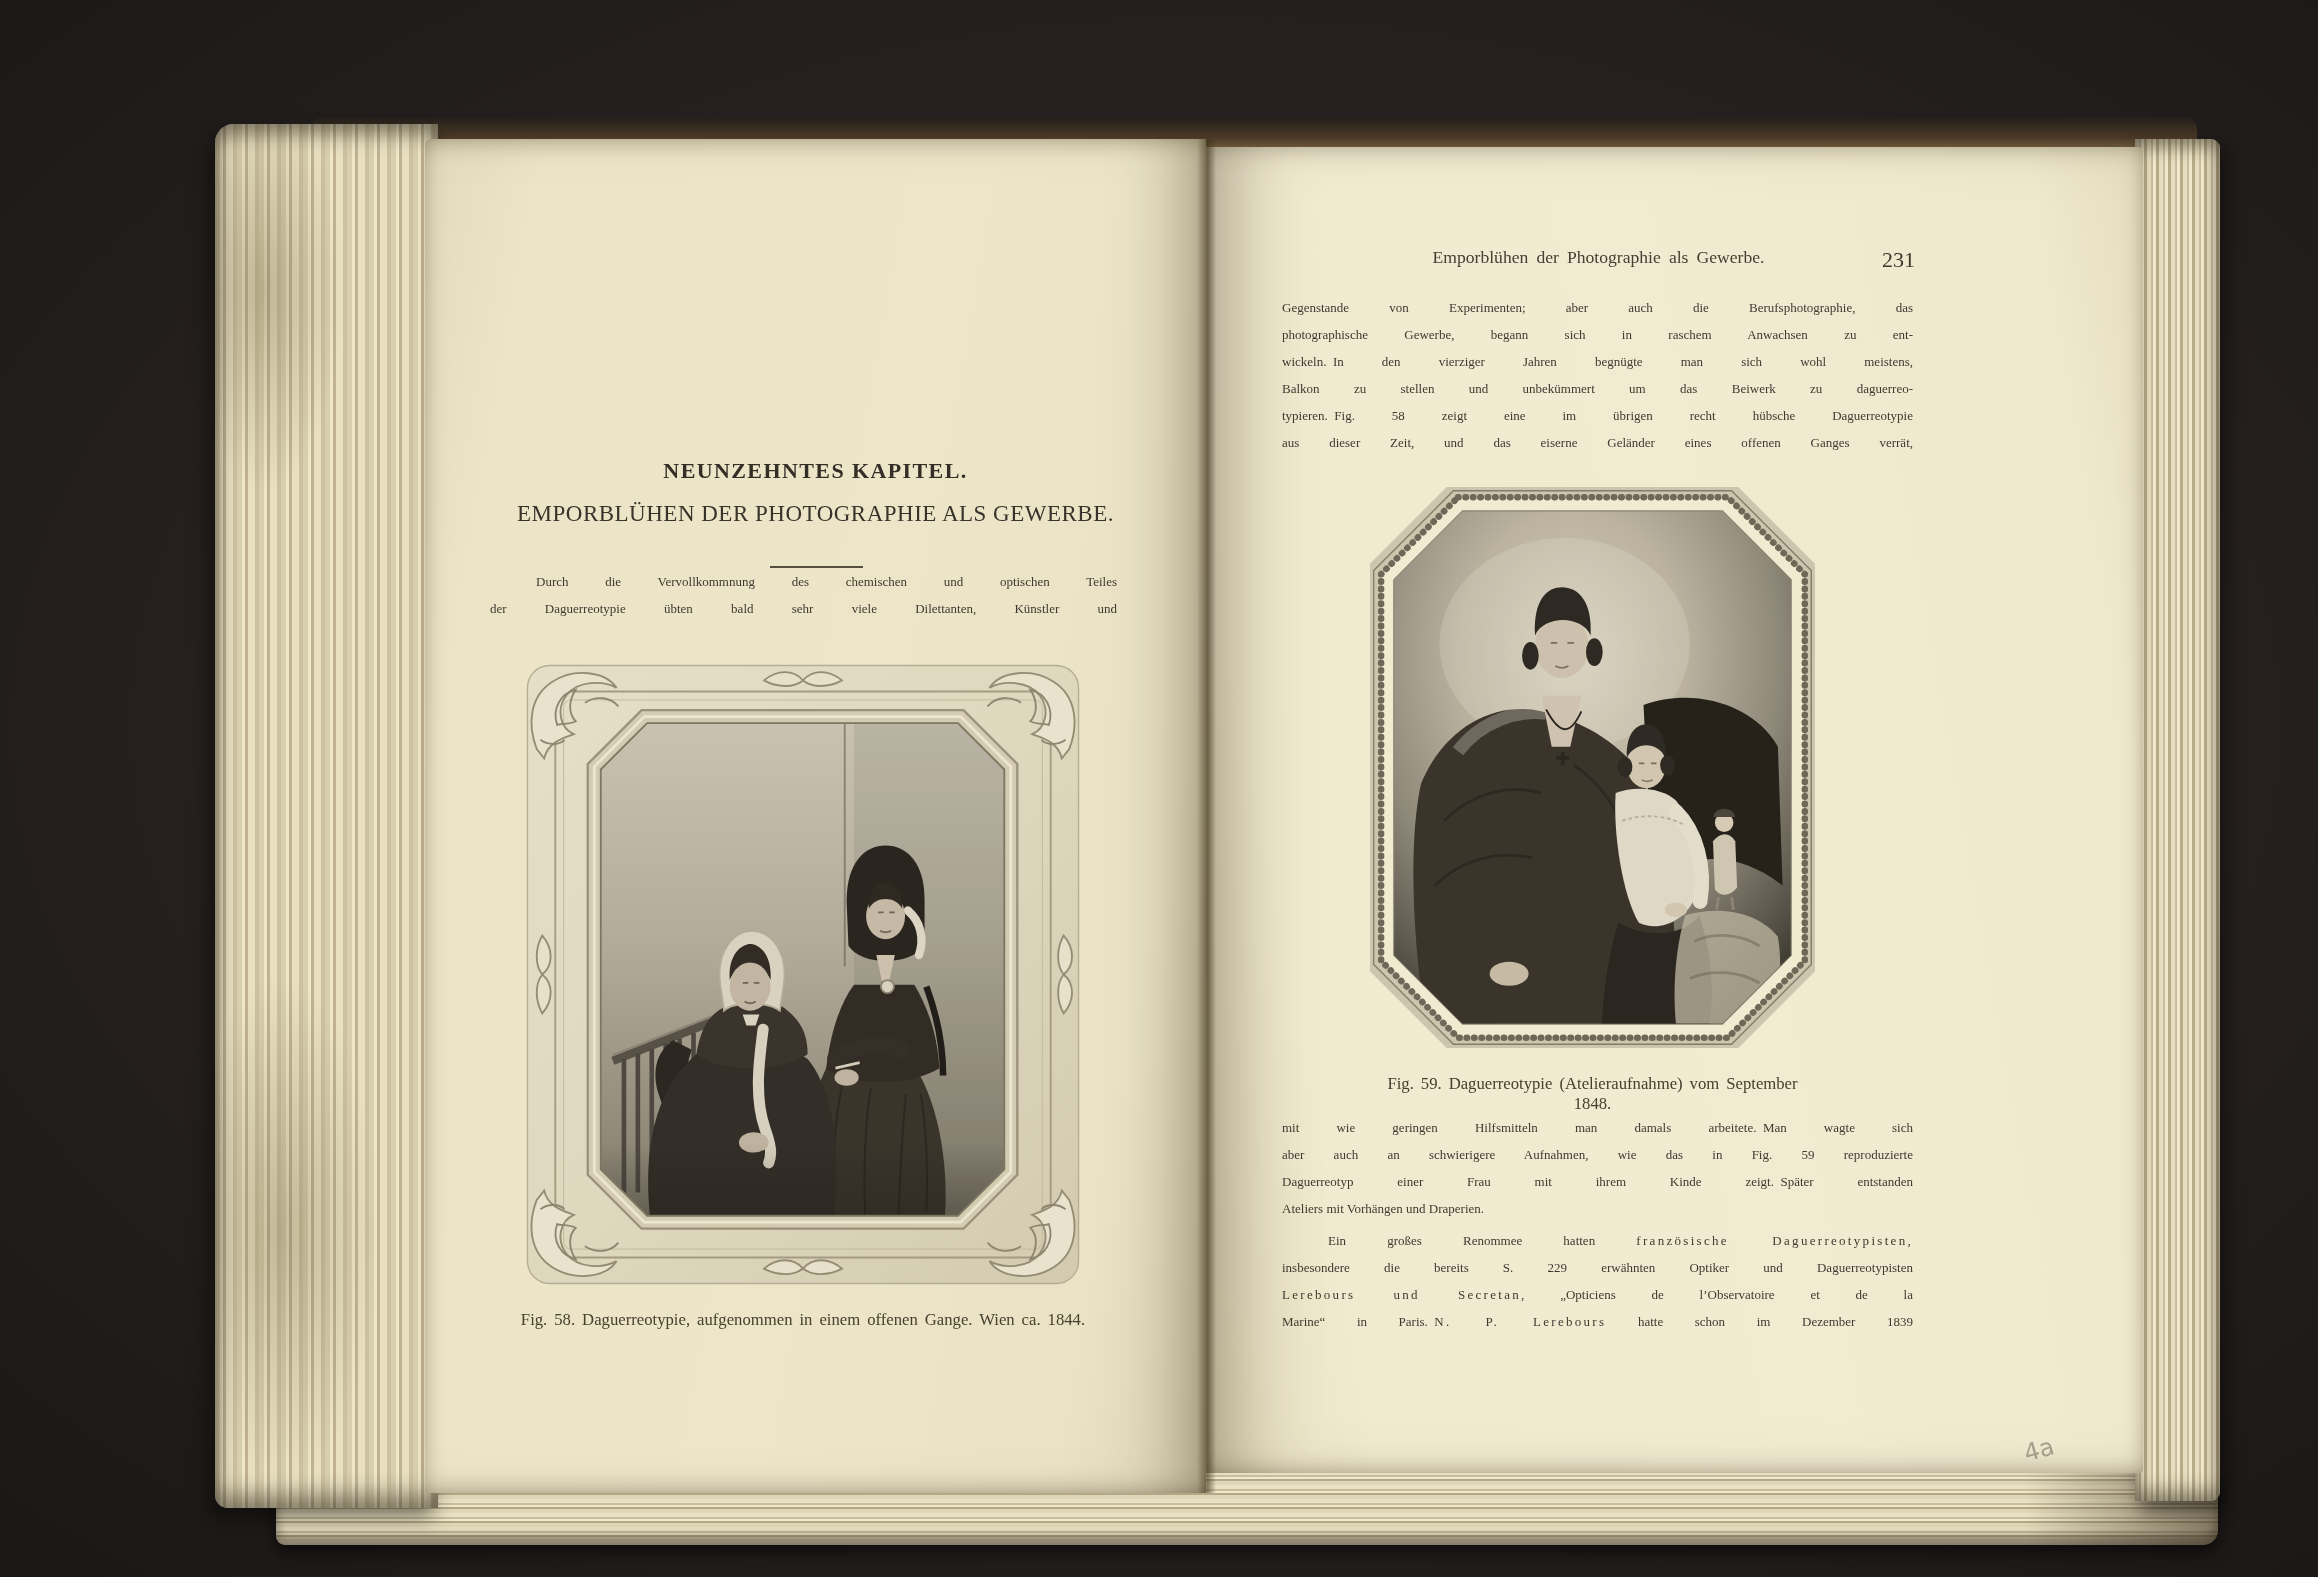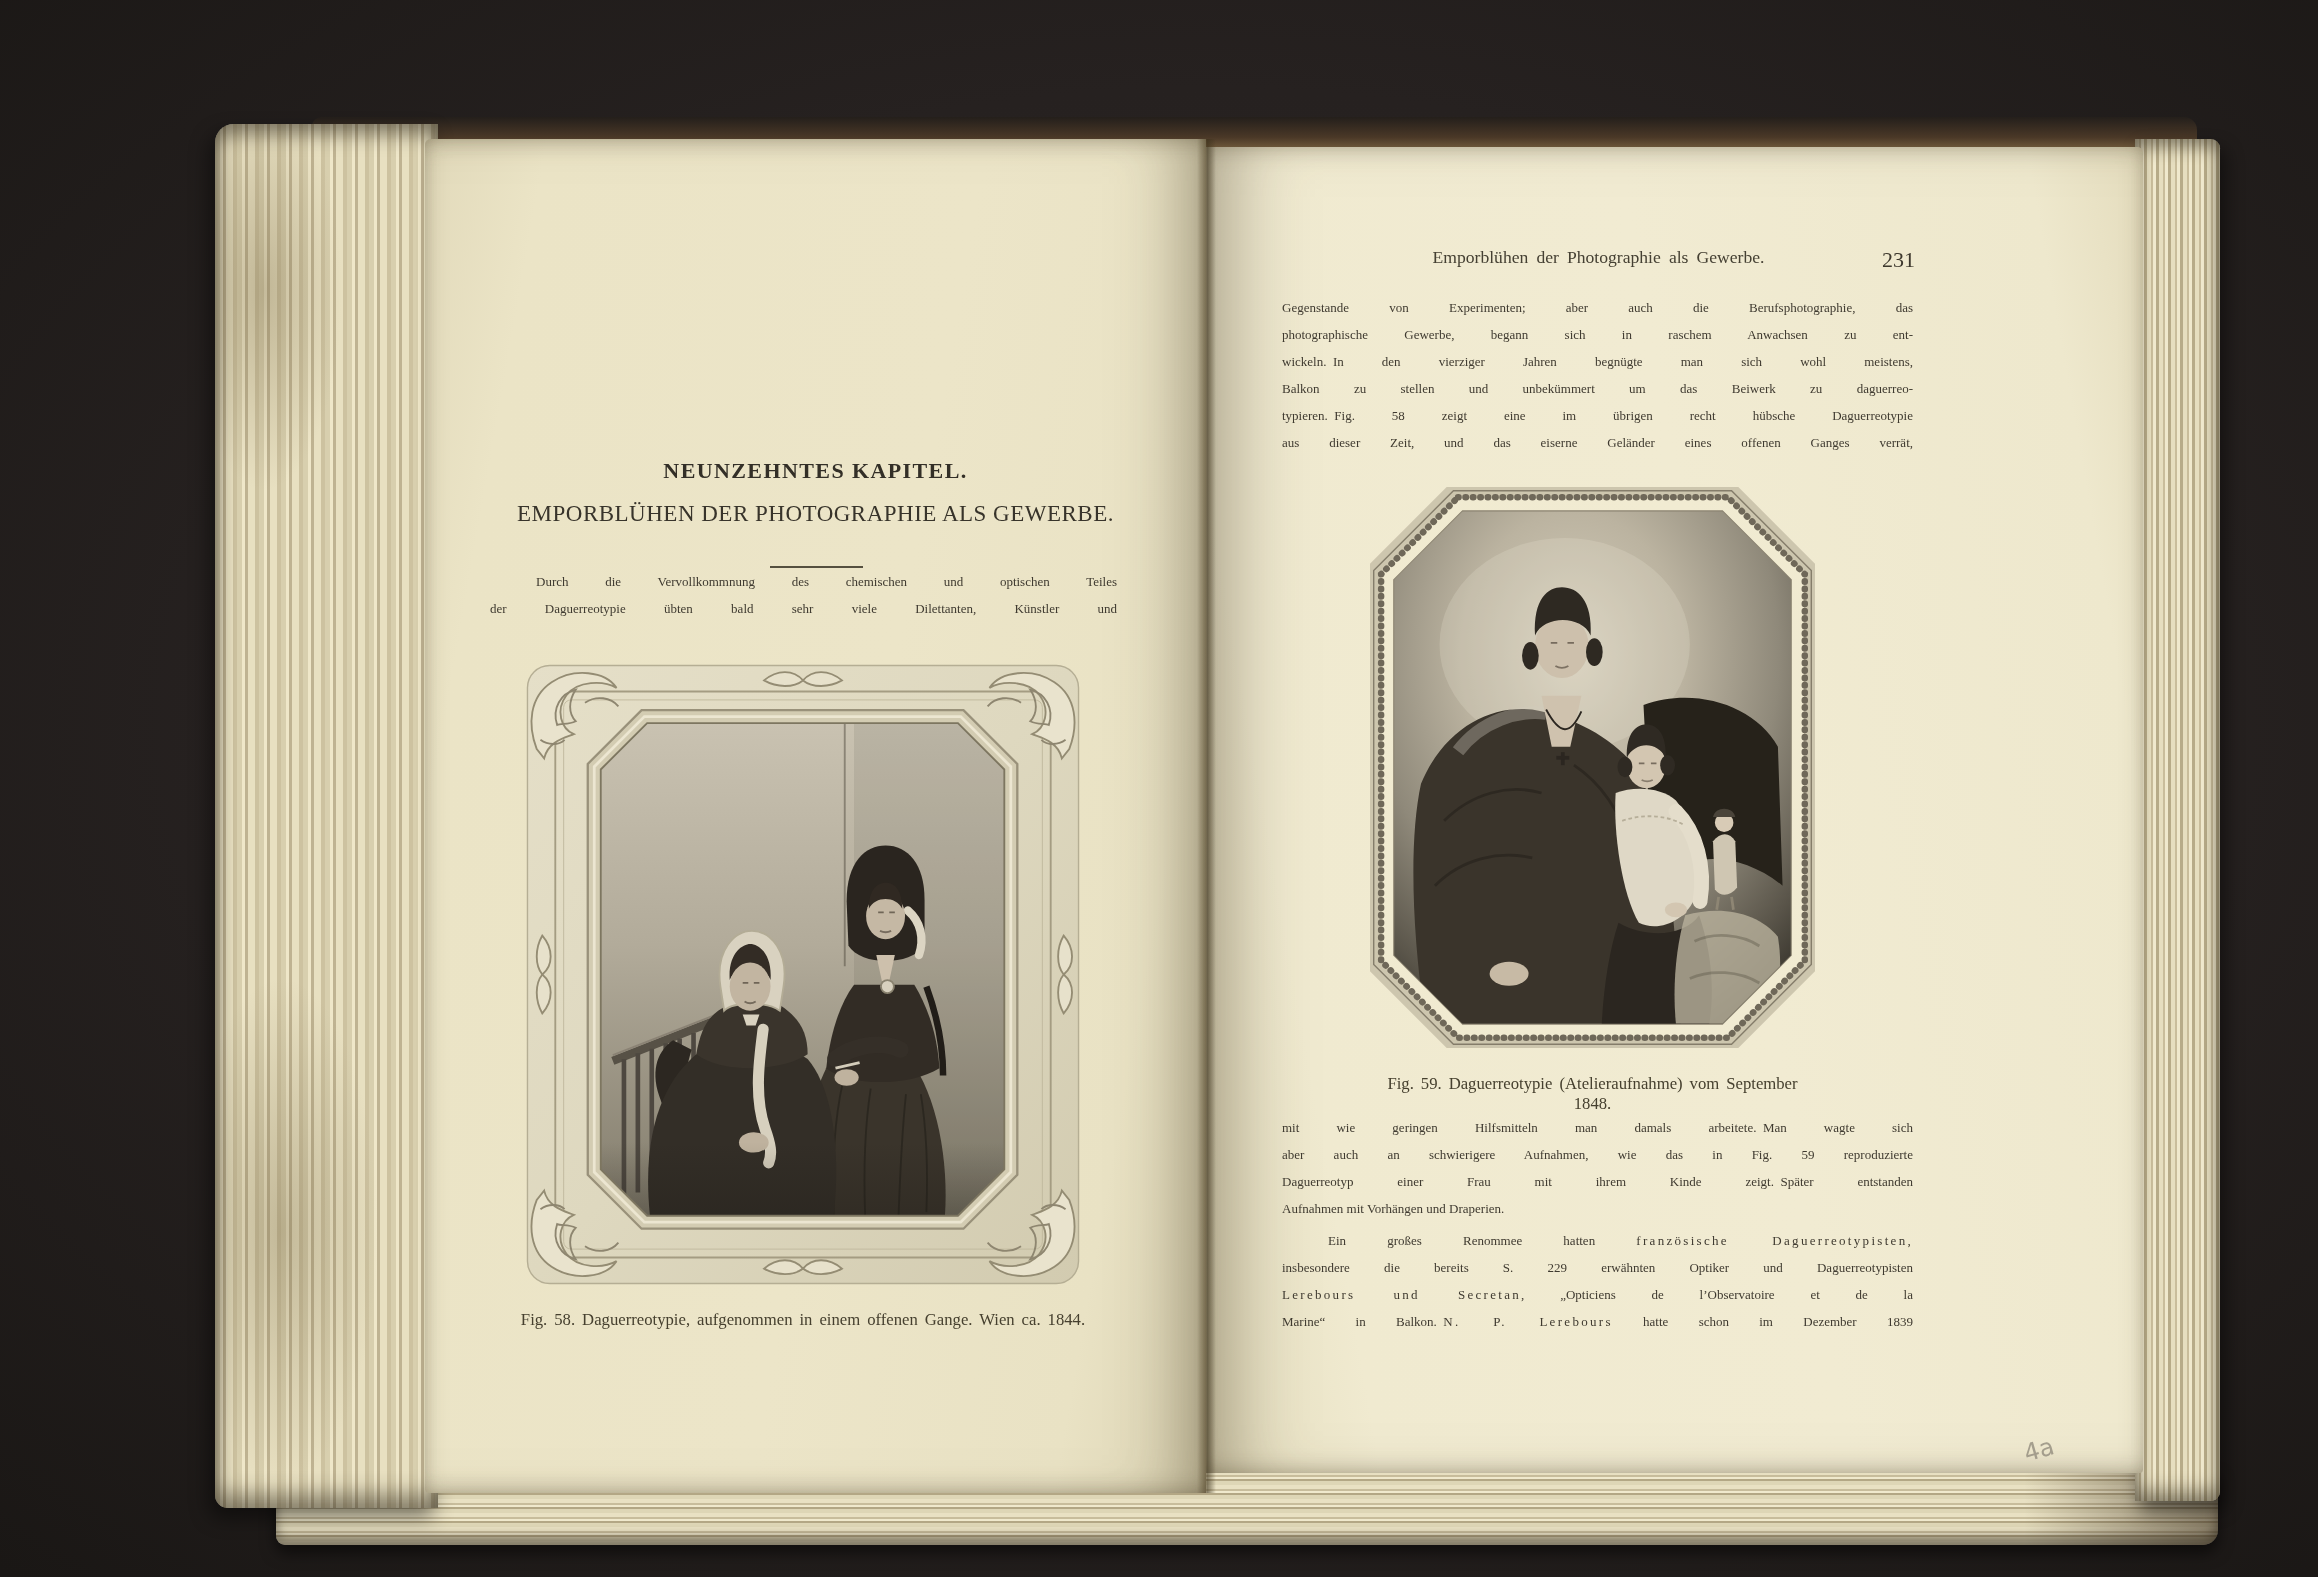--- a/index.html
+++ b/index.html
@@ -267,28 +267,28 @@
           <path d="M55,550 C60,544 66,548 62,556 C70,552 74,558 68,562" stroke="#55503f" stroke-width="2" fill="none"></path>
         </g>
       </svg>
       <figcaption class="figcaption" style="top:573px;">Fig. 59.  Daguerreotypie (Atelieraufnahme) vom September 1848.</figcaption>
     </figure>
 
     <div class="para" style="top:967px;left:76px;width:631px;">
         <div class="tline"><span>mit wie geringen Hilfsmitteln man damals arbeitete. Man wagte sich</span></div>
         <div class="tline"><span>aber auch an schwierigere Aufnahmen, wie das in Fig. 59 reproduzierte</span></div>
         <div class="tline"><span>Daguerreotyp einer Frau mit ihrem Kinde zeigt. Später entstanden</span></div>
-        <div class="tline nj"><span>Aufnahmen mit Vorhängen und Draperien.</span></div>
+        <div class="tline nj"><span>Ateliers mit Vorhängen und Draperien.</span></div>
       </div>
 
     <div class="para" style="top:1080px;left:76px;width:631px;">
         <div class="tline ind"><span>Ein großes Renommee hatten </span><span class="sp">französische Daguerreotypisten,</span></div>
         <div class="tline"><span>insbesondere die bereits S. 229 erwähnten Optiker und Daguerreotypisten</span></div>
         <div class="tline"><span class="sp">Lerebours und Secretan</span><span>, „Opticiens de l’Observatoire et de la</span></div>
-        <div class="tline"><span>Marine“ in Balkon. </span><span class="sp">N. P. Lerebours</span><span> hatte schon im Dezember 1839</span></div>
+        <div class="tline"><span>Marine“ in Paris. </span><span class="sp">N. P. Lerebours</span><span> hatte schon im Dezember 1839</span></div>
       </div>
 
     <div class="pencil-mark">4a</div>
   </div>
 
   <div class="gutter"></div>
 </div>
 
 
 </body></html>

